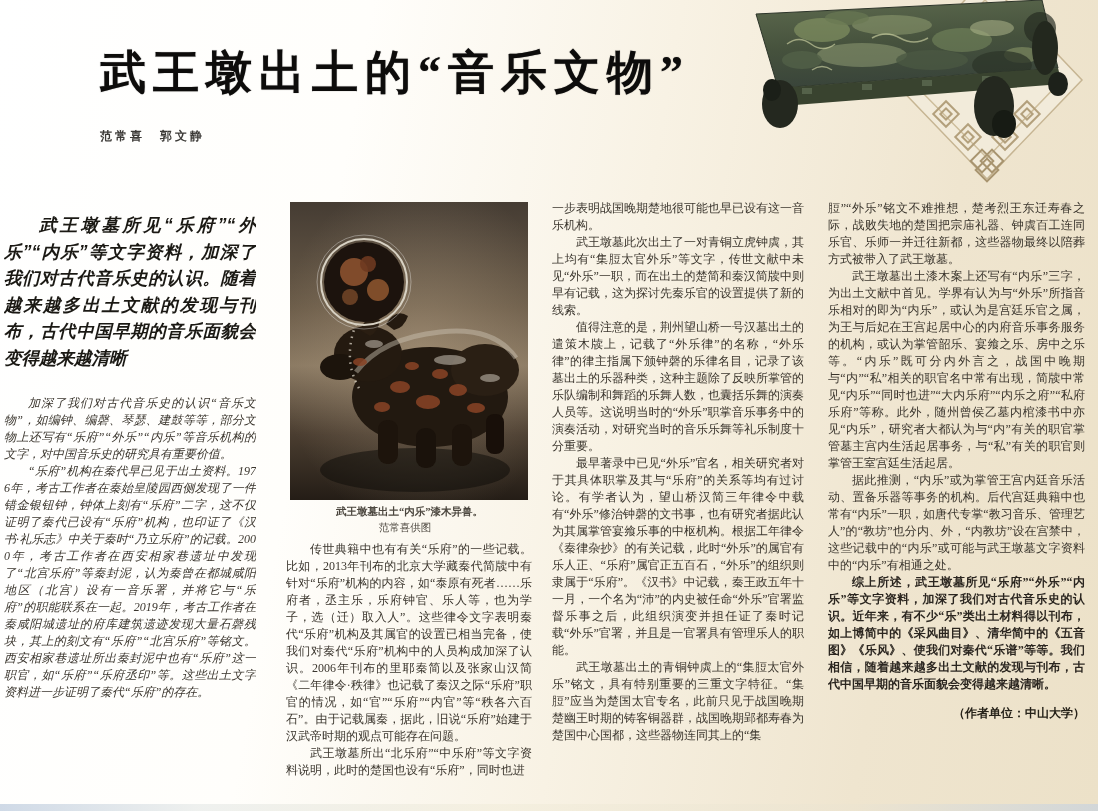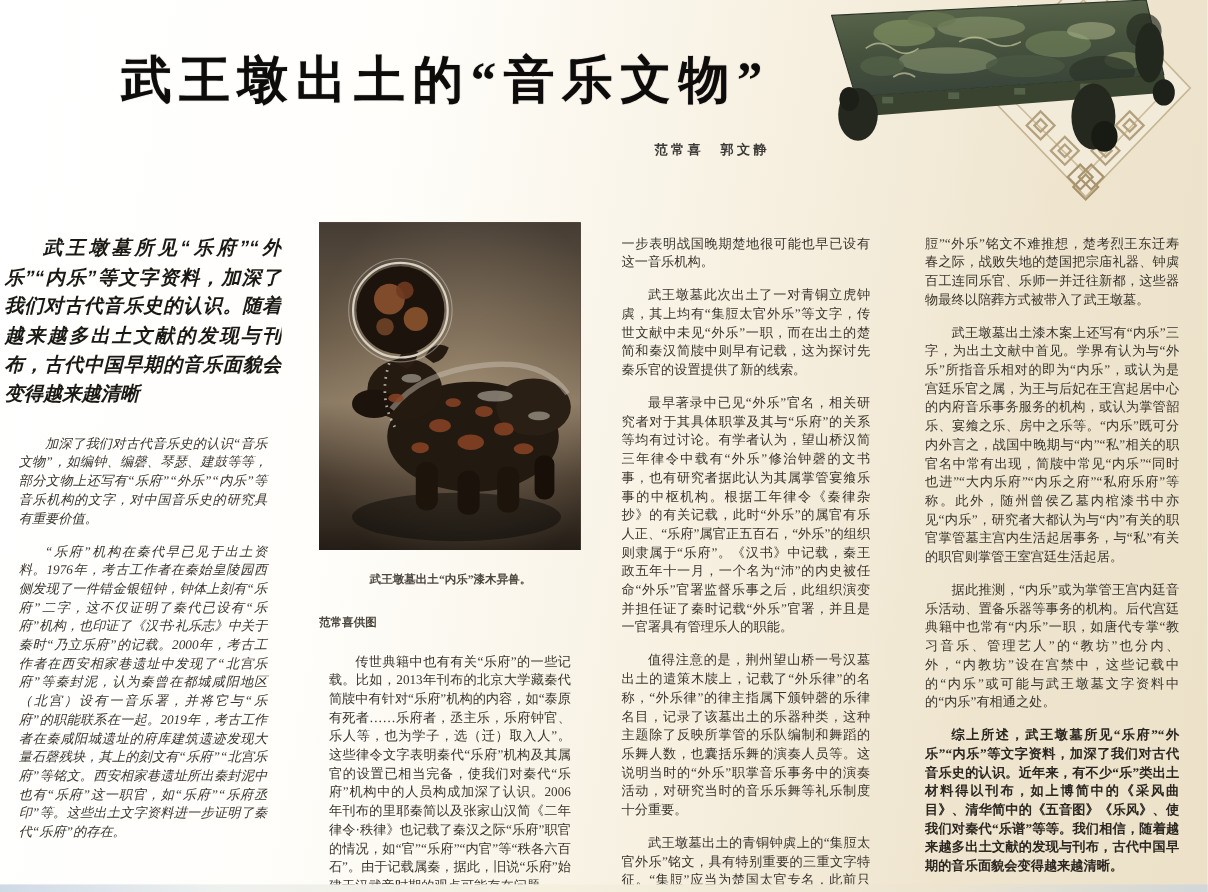--- a/index.html
+++ b/index.html
@@ -4,48 +4,48 @@
 <style>
   html,body{margin:0;padding:0;}
   body{width:1098px;height:811px;position:relative;overflow:hidden;
        font-family:"Liberation Serif","DejaVu Serif",serif;background:#ffffff;}
   .page{position:absolute;inset:0;
         background:linear-gradient(100deg,#ffffff 0%,#fffefb 30%,#f8f2e4 55%,#efe5cf 80%,#ece1c8 100%);}
   .scan-edge{position:absolute;left:0;right:0;bottom:0;height:7px;opacity:.75;
         background:linear-gradient(to right,#bfcddf 0%,#e9ecea 18%,#f3eedd 45%,#ece4d0 78%,#c9d3de 100%);}
 
   
-  .headline{position:absolute;left:100px;top:42px;width:600px;text-align:right;
+  .headline{position:absolute;left:100px;top:42px;width:600px;text-align:left;
             font-size:46px;font-weight:900;letter-spacing:7px;color:#0d0c0b;
             text-shadow:0 0 1px rgba(20,20,20,.55);white-space:nowrap;}
-  .byline{position:absolute;left:100px;top:128px;width:600px;text-align:right;
+  .byline{position:absolute;left:100px;top:128px;width:600px;text-align:left;
           font-size:12px;letter-spacing:3px;color:#3c3a37;font-weight:bold;}
 
   
   .col{position:absolute;overflow:hidden;font-size:12px;line-height:17px;
        text-align:justify;color:#3a352d;word-break:break-all;}
-  .col p{margin:13px;text-indent:2em;}
+  .col p{margin:0;text-indent:2em;}
   .col p.cont{text-indent:0;}
   .col p.bold{font-weight:bold;color:#2b2620;}
   #col1{left:4px;top:212px;width:252px;height:588px;font-style:italic;}
   #col2{left:286px;top:200px;width:246px;height:604px;}
   #col3{left:552px;top:200px;width:252px;height:604px;}
   #col4{left:828px;top:200px;width:257px;height:604px;}
 
   .lede{font-family:"Liberation Sans","DejaVu Sans",sans-serif;
         font-weight:bold;font-size:17.5px;line-height:26.5px;color:#1b1914;
         text-indent:2em;margin:0 0 24px 0 !important;text-align:justify;}
 
   
   .photo-wrap{width:238px;margin:2px auto 0 auto;}
   .photo-frame{width:238px;height:298px;background:#2c251d;overflow:hidden;}
   .caption{font-size:10.5px;line-height:16px;color:#4c473f;font-weight:bold;
-           padding:20px 4px 0 46px;text-indent:0 !important;text-align:left;}
-  .credit{font-size:10.5px;line-height:15px;color:#4c473f;font-weight:bold;
-          text-align:left;padding:0 8px 6px 0;text-indent:0 !important;margin-top:23px;}
+           padding:4px 4px 0 46px;text-indent:0 !important;text-align:left;}
+  .credit{font-size:10.5px;line-height:15px;color:#4c473f;font-weight:normal;
+          text-align:center;padding:0 8px 6px 0;text-indent:0 !important;}
   .col2-text{display:block;}
 
   .closing{text-align:right;font-weight:bold;color:#262219;margin-top:12px !important;
            text-indent:0 !important;}
 
   
   .artifact{position:absolute;left:742px;top:0;width:356px;height:205px;}
 </style>
 </head>
 <body>
@@ -198,26 +198,27 @@
     </div>
     <div class="col2-text">
       <p>传世典籍中也有有关“乐府”的一些记载。比如，2013年刊布的北京大学藏秦代简牍中有针对“乐府”机构的内容，如“泰原有死者……乐府者，丞主乐，乐府钟官、乐人等，也为学子，选（迁）取入人”。这些律令文字表明秦代“乐府”机构及其属官的设置已相当完备，使我们对秦代“乐府”机构中的人员构成加深了认识。2006年刊布的里耶秦简以及张家山汉简《二年律令·秩律》也记载了秦汉之际“乐府”职官的情况，如“官”“乐府”“内官”等“秩各六百石”。由于记载属秦，据此，旧说“乐府”始建于汉武帝时期的观点可能存在问题。</p>
       <p>武王墩墓所出“北乐府”“中乐府”等文字资料说明，此时的楚国也设有“乐府”，同时也进</p>
     </div>
   </div>
 
   <div id="col3" class="col">
     <p class="cont">一步表明战国晚期楚地很可能也早已设有这一音乐机构。</p>
     <p>武王墩墓此次出土了一对青铜立虎钟虡，其上均有“集脰太官外乐”等文字，传世文献中未见“外乐”一职，而在出土的楚简和秦汉简牍中则早有记载，这为探讨先秦乐官的设置提供了新的线索。</p>
+    <p>值得注意的是，荆州望山桥一号汉墓出土的遣策木牍上，记载了“外乐律”的名称，“外乐律”的律主指属下颁钟磬的乐律名目，记录了该墓出土的乐器种类，这种主题除了反映所掌管的乐队编制和舞蹈的乐舞人数，也囊括乐舞的演奏人员等。这说明当时的“外乐”职掌音乐事务中的演奏活动，对研究当时的音乐乐舞等礼乐制度十分重要。</p>
     <p>最早著录中已见“外乐”官名，相关研究者对于其具体职掌及其与“乐府”的关系等均有过讨论。有学者认为，望山桥汉简三年律令中载有“外乐”修治钟磬的文书事，也有研究者据此认为其属掌管宴飨乐事的中枢机构。根据工年律令《秦律杂抄》的有关记载，此时“外乐”的属官有乐人正、“乐府”属官正五百石，“外乐”的组织则隶属于“乐府”。《汉书》中记载，秦王政五年十一月，一个名为“沛”的内史被任命“外乐”官署监督乐事之后，此组织演变并担任证了秦时记载“外乐”官署，并且是一官署具有管理乐人的职能。</p>
-    <p>值得注意的是，荆州望山桥一号汉墓出土的遣策木牍上，记载了“外乐律”的名称，“外乐律”的律主指属下颁钟磬的乐律名目，记录了该墓出土的乐器种类，这种主题除了反映所掌管的乐队编制和舞蹈的乐舞人数，也囊括乐舞的演奏人员等。这说明当时的“外乐”职掌音乐事务中的演奏活动，对研究当时的音乐乐舞等礼乐制度十分重要。</p>
     <p>武王墩墓出土的青铜钟虡上的“集脰太官外乐”铭文，具有特别重要的三重文字特征。“集脰”应当为楚国太官专名，此前只见于战国晚期楚幽王时期的铸客铜器群，战国晚期郢都寿春为楚国中心国都，这些器物连同其上的“集</p>
   </div>
 
   <div id="col4" class="col">
     <p class="cont">脰”“外乐”铭文不难推想，楚考烈王东迁寿春之际，战败失地的楚国把宗庙礼器、钟虡百工连同乐官、乐师一并迁往新都，这些器物最终以陪葬方式被带入了武王墩墓。</p>
     <p>武王墩墓出土漆木案上还写有“内乐”三字，为出土文献中首见。学界有认为与“外乐”所指音乐相对的即为“内乐”，或认为是宫廷乐官之属，为王与后妃在王宫起居中心的内府音乐事务服务的机构，或认为掌管韶乐、宴飨之乐、房中之乐等。“内乐”既可分内外言之，战国中晚期与“内”“私”相关的职官名中常有出现，简牍中常见“内乐”“同时也进”“大内乐府”“内乐之府”“私府乐府”等称。此外，随州曾侯乙墓内棺漆书中亦见“内乐”，研究者大都认为与“内”有关的职官掌管墓主宫内生活起居事务，与“私”有关的职官则掌管王室宫廷生活起居。</p>
     <p>据此推测，“内乐”或为掌管王宫内廷音乐活动、置备乐器等事务的机构。后代宫廷典籍中也常有“内乐”一职，如唐代专掌“教习音乐、管理艺人”的“教坊”也分内、外，“内教坊”设在宫禁中，这些记载中的“内乐”或可能与武王墩墓文字资料中的“内乐”有相通之处。</p>
     <p class="bold">综上所述，武王墩墓所见“乐府”“外乐”“内乐”等文字资料，加深了我们对古代音乐史的认识。近年来，有不少“乐”类出土材料得以刊布，如上博简中的《采风曲目》、清华简中的《五音图》《乐风》、使我们对秦代“乐谱”等等。我们相信，随着越来越多出土文献的发现与刊布，古代中国早期的音乐面貌会变得越来越清晰。</p>
+    <p class="closing">（作者单位：中山大学）</p>
   </div>
 
   <div class="scan-edge"></div>
 </div>
 
 </body></html>

